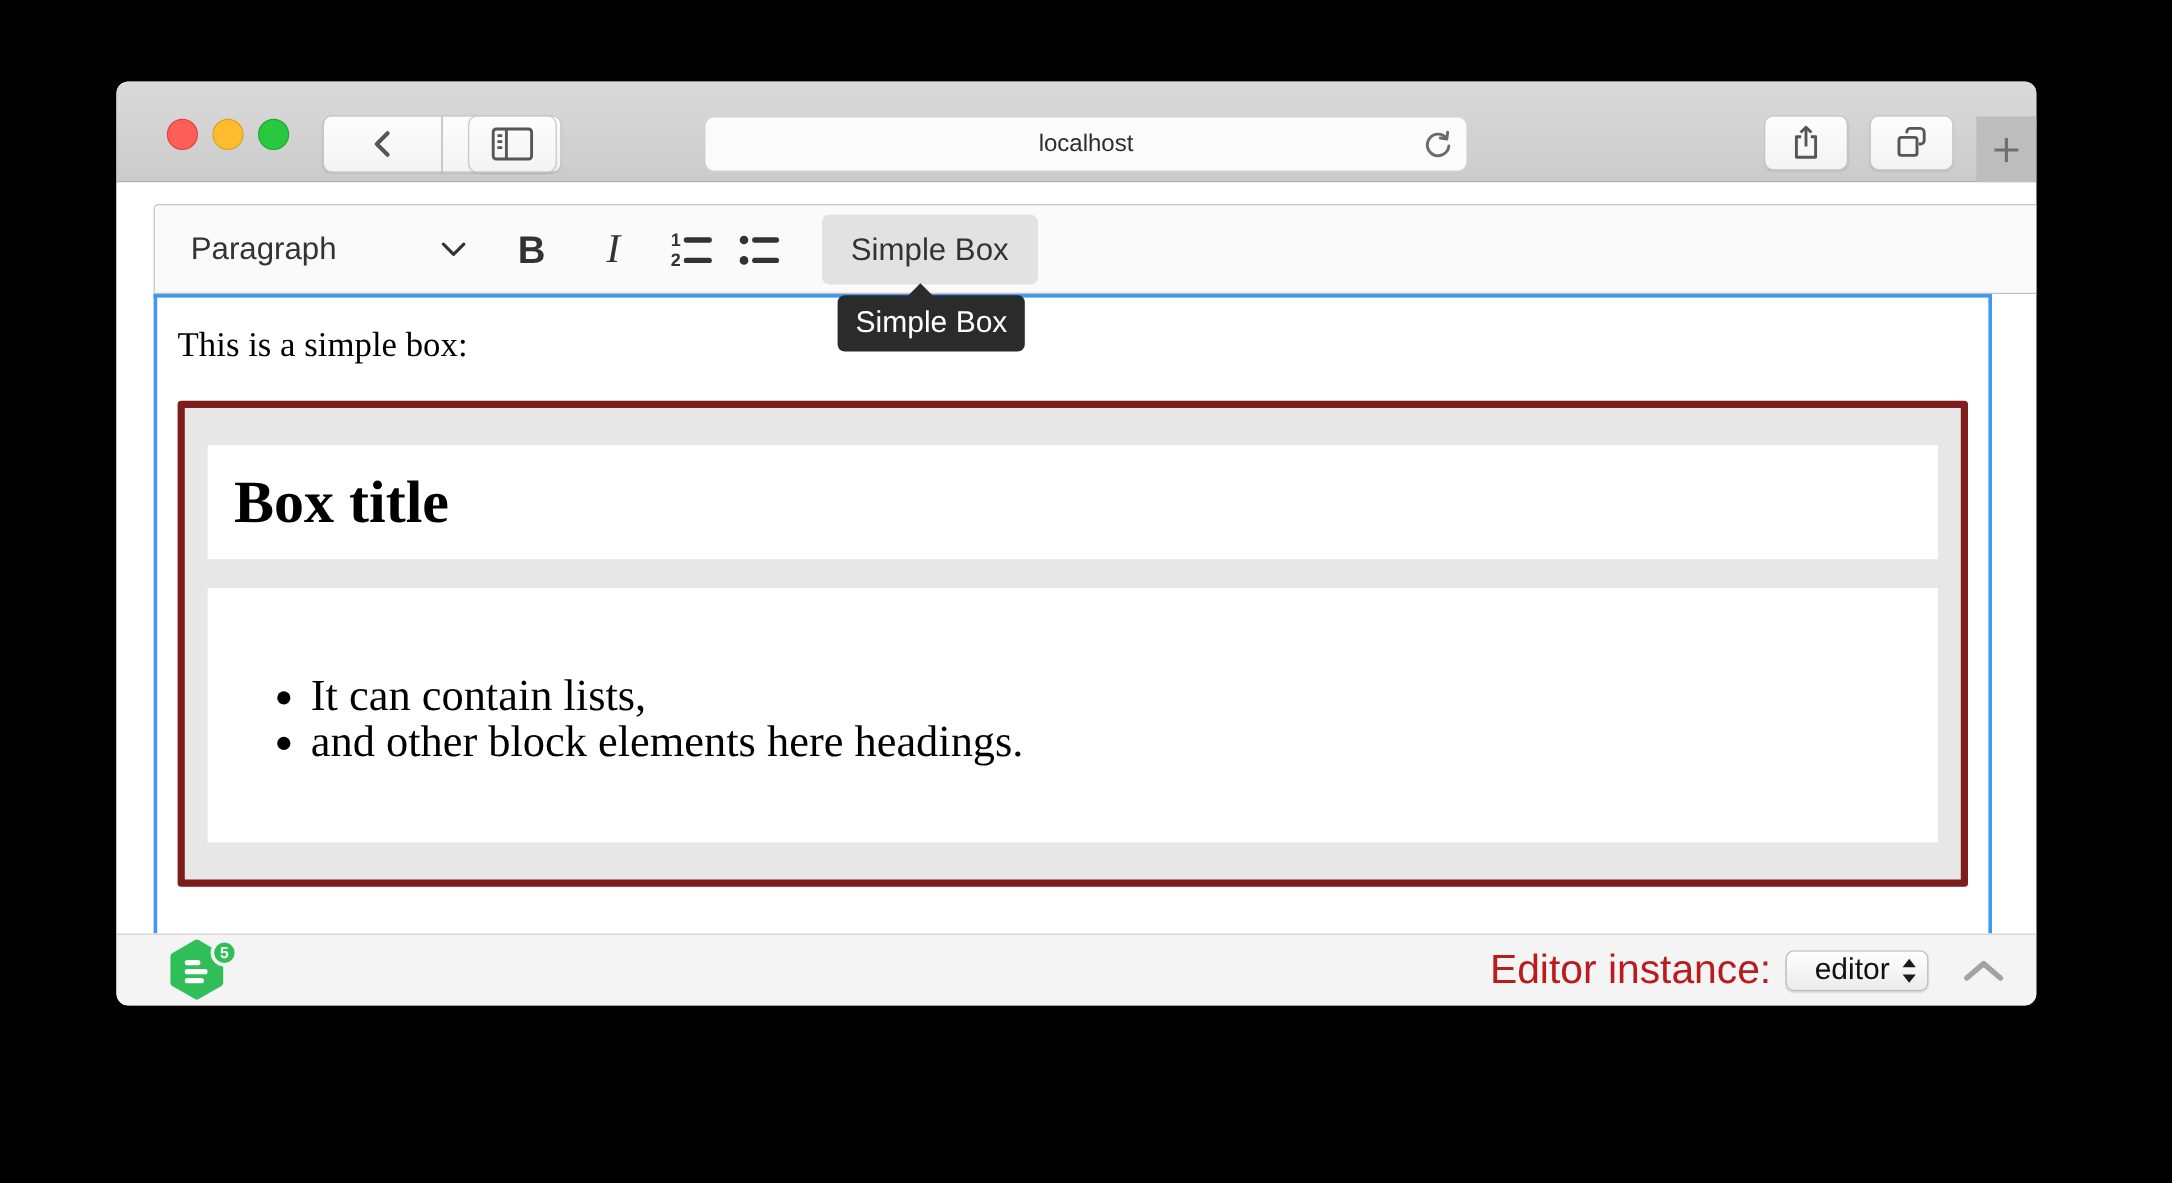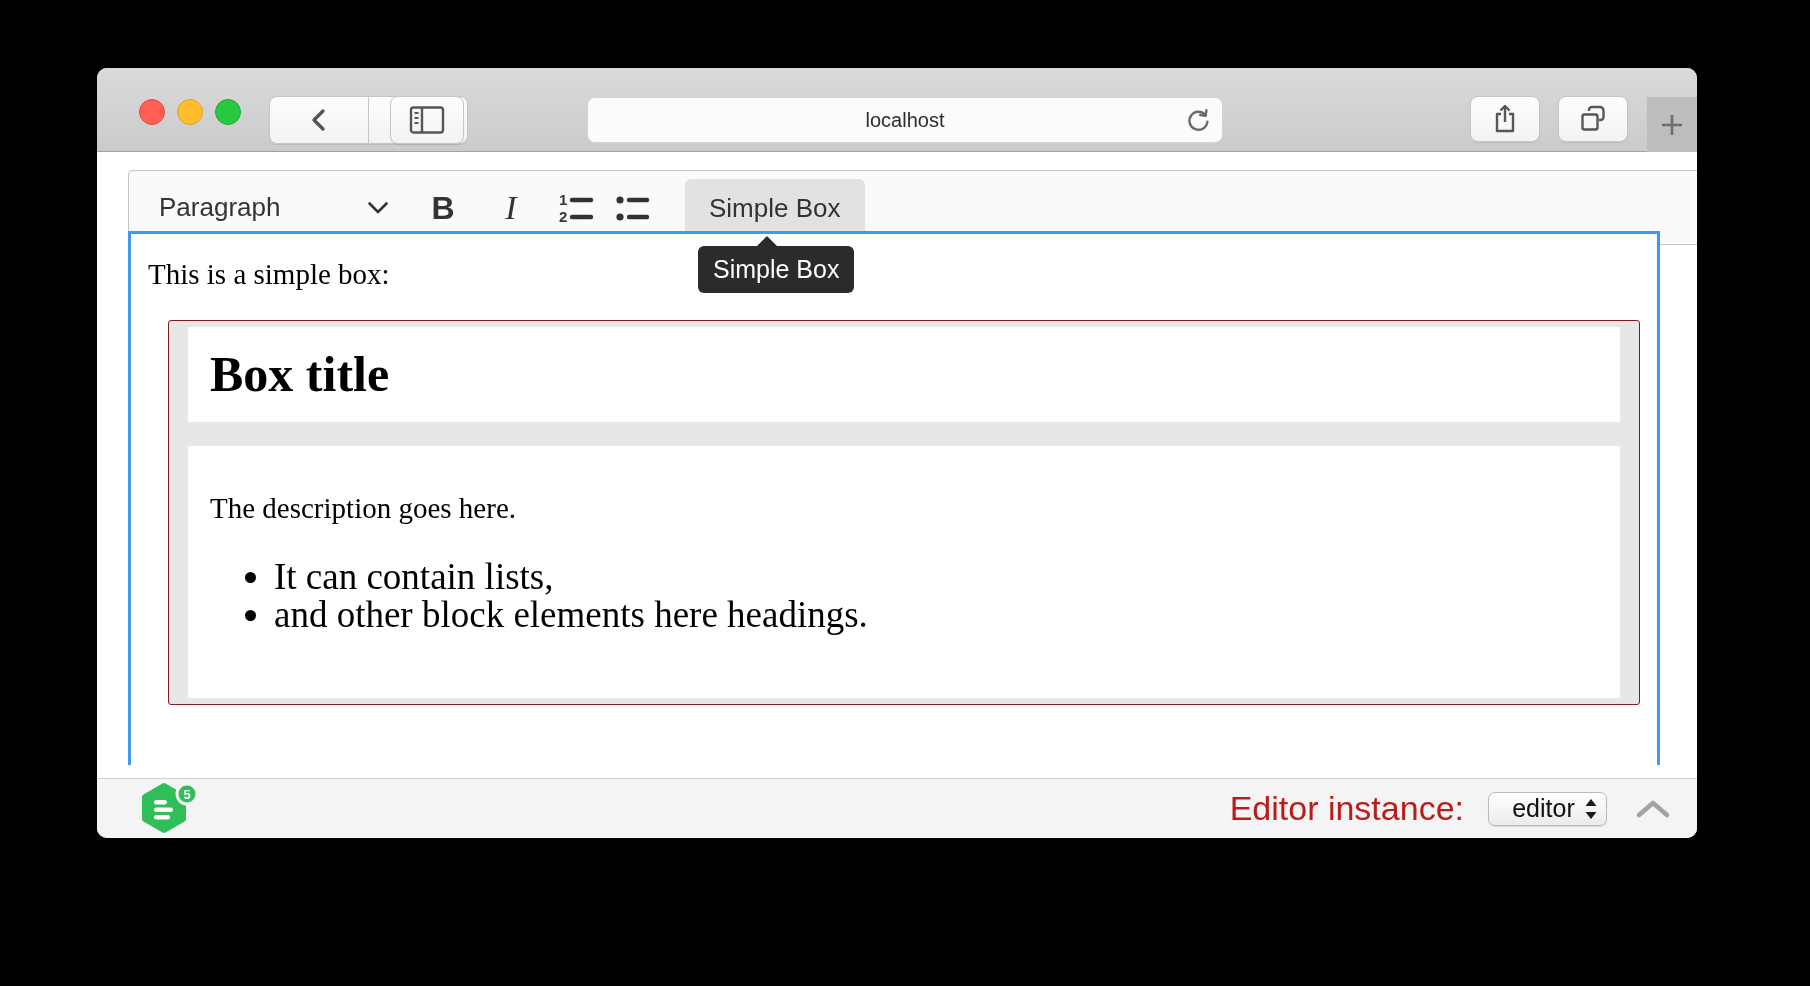--- a/index.html
+++ b/index.html
@@ -57,41 +57,41 @@
   .tb-simplebox{position:absolute;left:556px;top:8px;height:58px;padding:0 24px;
     background:#e2e2e2;border-radius:6px;display:flex;align-items:center;
     font-size:26px;color:#333;cursor:pointer;}
   
   .tooltip{position:absolute;left:601px;top:94px;background:var(--tooltip-bg);
     color:#fff;font-size:25px;padding:9px 15px;border-radius:6px;z-index:30;}
   .tooltip::before{content:"";position:absolute;top:-10px;left:58px;
     border-left:11px solid transparent;border-right:11px solid transparent;
     border-bottom:11px solid var(--tooltip-bg);}
   
-  .editable{position:absolute;left:31px;top:79px;width:1532px;height:534px;
+  .editable{position:absolute;left:31px;top:93px;width:1532px;height:534px;
     border:3px solid var(--blue);border-bottom:none;background:#fff;
     padding:0 17px;overflow:hidden;font-family:"Liberation Serif",serif;color:#000;}
   .intro{font-size:29px;margin-top:24px;}
   .simple-box{margin-top:29px;background:var(--widget-bg);
-    border:1px solid #7f1d1d;border-radius:3px;padding:6px 19px;margin-left:20px;}
+    border:6px solid #7f1d1d;border-radius:3px;padding:31px 19px;}
   .sb-title{background:#fff;padding:16px 22px;margin-bottom:24px;
     font-size:50px;font-weight:bold;line-height:1.25;}
   .sb-desc{background:#fff;padding:42px 22px 64px;}
   .sb-desc p{font-size:29px;line-height:40px;}
   .sb-desc ul{margin-top:30px;padding-left:64px;}
   .sb-desc li{font-size:37px;line-height:38px;}
   
   .footer{position:absolute;left:0;bottom:0;width:1600px;height:60px;
     background:#f4f4f4;border-top:1px solid #d2d2d2;
     display:flex;align-items:center;padding:0 24px 0 42px;}
   .logo-btn{width:62px;height:52px;margin-top:-2px;cursor:pointer;border:none;
     background:transparent;padding:0;}
   .footer .spacer{flex:1;}
   .f-label{font-size:34px;color:#b91c1c;}
-  .mac-select{margin-left:24px;width:119px;height:34px;border-radius:7px;
+  .mac-select{margin-left:12px;width:119px;height:34px;border-radius:7px;
     background:linear-gradient(#ffffff,#ebebeb);border:1px solid #b9b9b9;
     box-shadow:0 1px 1px rgba(0,0,0,.1);display:flex;align-items:center;
     padding:0 8px 0 14px;font-size:25px;color:#111;cursor:pointer;}
   .mac-select .val{flex:1;text-align:center;}
   .collapse{margin-left:26px;width:40px;height:26px;display:flex;align-items:center;
     justify-content:center;cursor:pointer;background:transparent;border:none;}
   svg{display:block;}
 </style>
 </head>
 <body>
@@ -219,21 +219,20 @@
     <div class="tooltip">
       <span>Simple Box</span>
     </div>
 
     <div class="editable">
       <p class="intro">This is a simple box:</p>
 
       <div class="simple-box">
         <h1 class="sb-title">Box title</h1>
         <div class="sb-desc">
-          <p>The description goes here.</p>
           <ul>
             <li>It can contain lists,</li>
             <li>and other block elements here headings.</li>
           </ul>
         </div>
       </div>
     </div>
   </div>
 
   <div class="footer">

